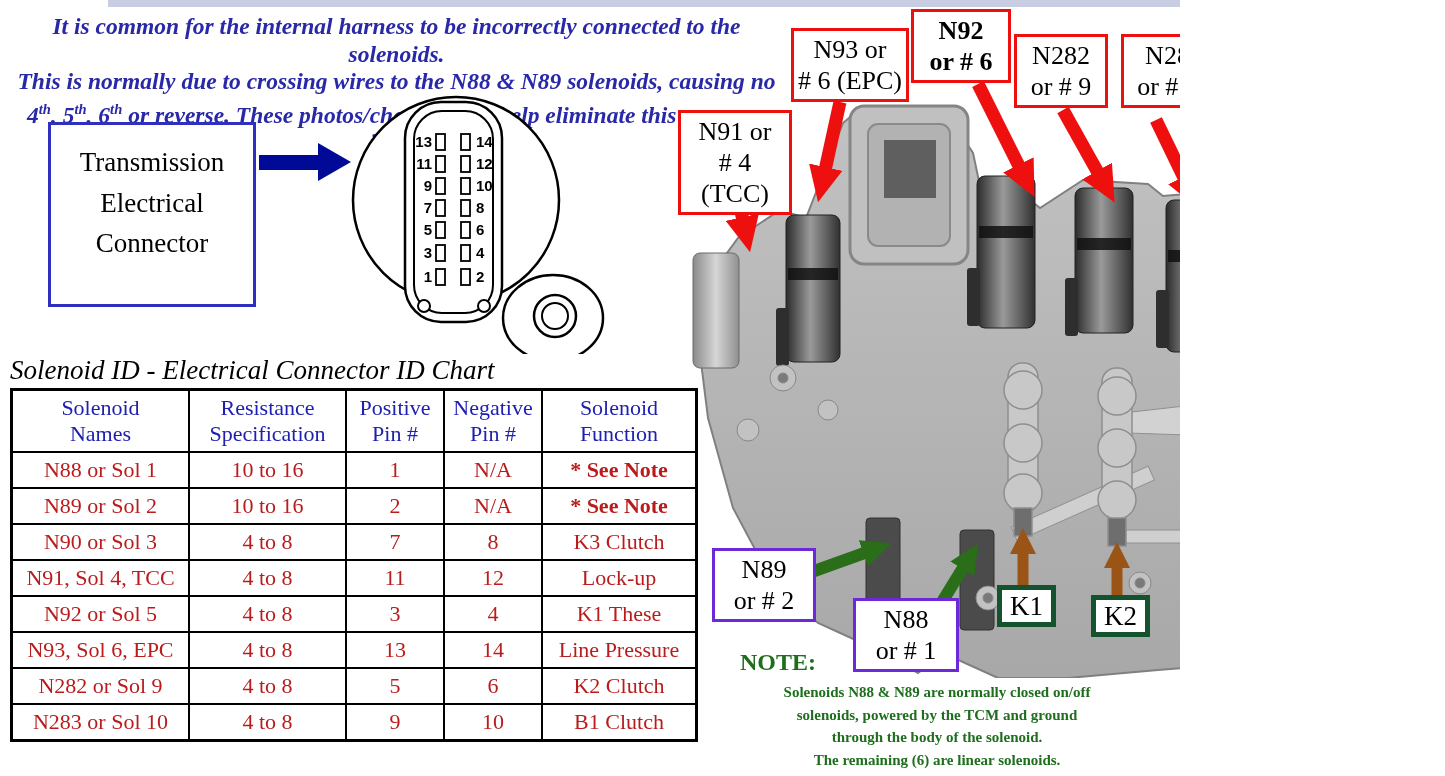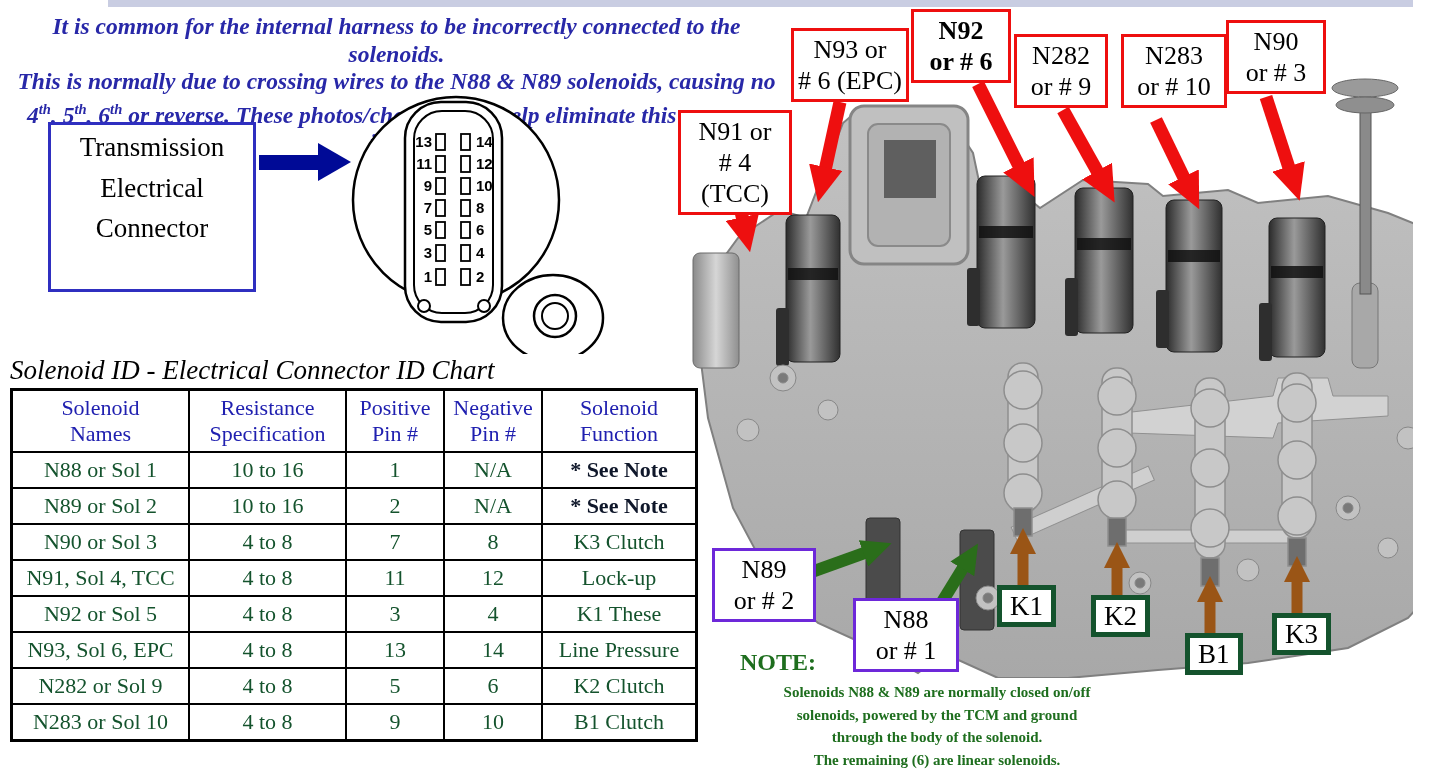--- a/index.html
+++ b/index.html
@@ -1,48 +1,48 @@
 <!DOCTYPE html>
 <html><head>
 <meta charset="utf-8">
 <style>
   html,body{margin:0;padding:0;background:#fff;}
-  #stage{position:relative;width:1413px;height:776px;background:#fff;overflow:hidden;
+  #stage{position:relative;width:1180px;height:776px;background:#fff;overflow:hidden;
          font-family:"Liberation Serif","DejaVu Serif",serif;}
   .abs{position:absolute;}
 
   
   #topstrip{left:108px;top:0;width:1337px;height:7px;background:#c9cdе2;background:#c9cde2;}
 
   
   #intro{left:4px;top:13px;width:785px;text-align:center;color:#2828a8;
          font-style:italic;font-weight:bold;font-size:23.5px;line-height:27.5px;}
   #intro sup{font-size:0.62em;}
 
   
   #tbox{left:48px;top:122px;width:202px;height:162px;border:3px solid #2f2fc0;
-        text-align:center;font-size:27px;line-height:40.5px;color:#000;padding-top:2px;background:#fff;}
+        text-align:center;font-size:27px;line-height:40.5px;color:#000;padding-top:17px;background:#fff;}
 
   
   #bluearrow-shaft{left:259px;top:155px;width:60px;height:15px;background:#000a96;}
   #bluearrow-head{left:318px;top:143px;width:0;height:0;
     border-left:33px solid #000a96;border-top:19px solid transparent;border-bottom:19px solid transparent;}
 
   
   #connsvg{left:346px;top:94px;}
 
   
   #tbl-title{left:10px;top:355px;width:662px;text-align:left;font-style:italic;
              font-size:27px;color:#000;}
   #soltable{left:10px;top:388px;border-collapse:collapse;background:#fff;}
   #soltable td,#soltable th{border:2.5px solid #000;text-align:center;vertical-align:middle;
-             font-size:22px;color:#14532d;font-weight:normal;padding:0 2px;}
+             font-size:22px;color:#b91c1c;font-weight:normal;padding:0 2px;}
   #soltable th{color:#2020b0;font-size:22px;line-height:26px;height:60px;}
   #soltable td{height:34px;}
-  #soltable .seenote{color:#0f172a;font-weight:bold;}
+  #soltable .seenote{color:#b91c1c;font-weight:bold;}
   #soltable{border:3px solid #000;}
 
   
   #photo{left:688px;top:78px;width:757px;height:600px;}
   #arrows{left:688px;top:0;width:757px;height:710px;pointer-events:none;}
 
   
   .plabel{position:absolute;background:#fff;text-align:center;color:#000;
           font-size:26px;line-height:31px;padding:3px 4px;}
   .red-lb{border:3px solid #ee0f0f;}

